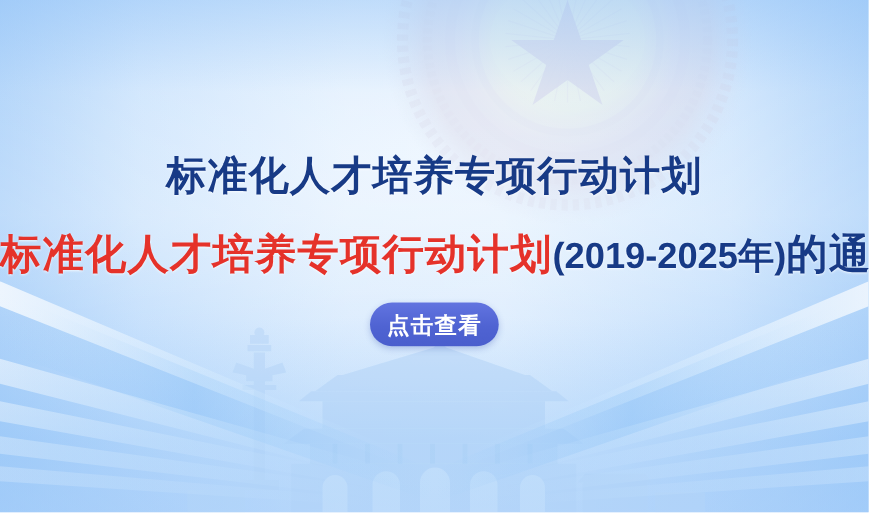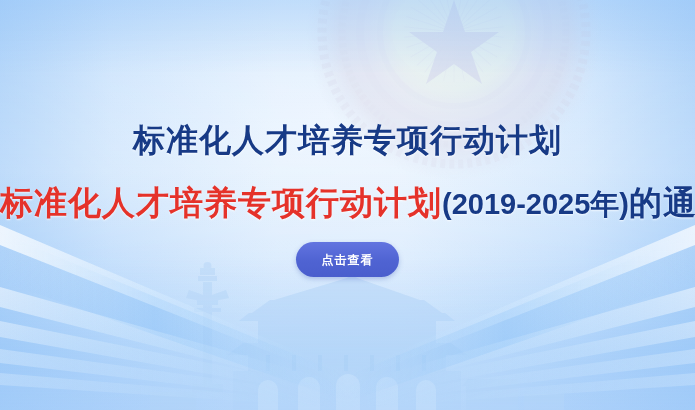--- a/index.html
+++ b/index.html
@@ -103,21 +103,21 @@
     left:0; right:0; top:242px;
     text-align:center;
   }
   .cta{
     display:inline-block;
     width:103px; height:35px;
     line-height:35px;
     border-radius:18px;
     background:linear-gradient(180deg,#6274e0 0%,#4f63d2 55%,#4a5ecd 100%);
     color:#ffffff;
-    font-size:12px;
+    font-size:18px;
     font-weight:bold;
     letter-spacing:1px;
     cursor:pointer;
     box-shadow:0 2px 5px rgba(60,90,180,.30);
     border:none;
     user-select:none;
   }
 </style>
 </head>
 <body>

